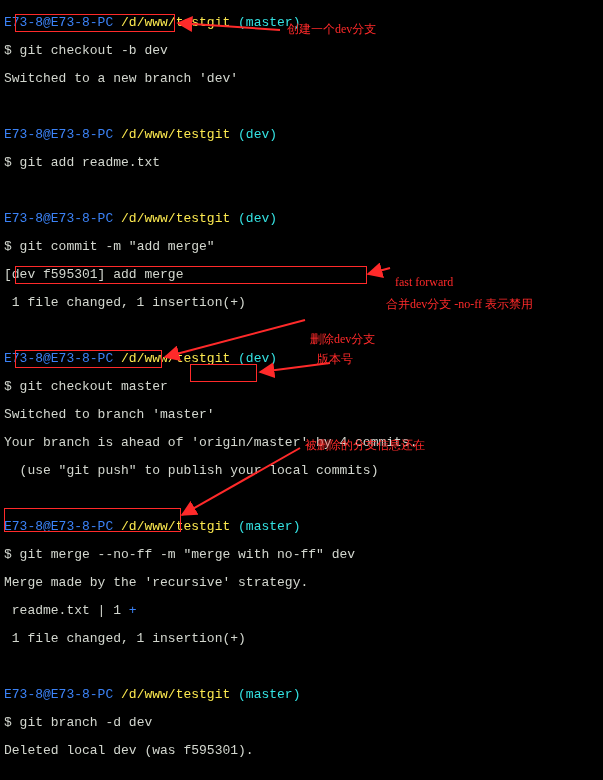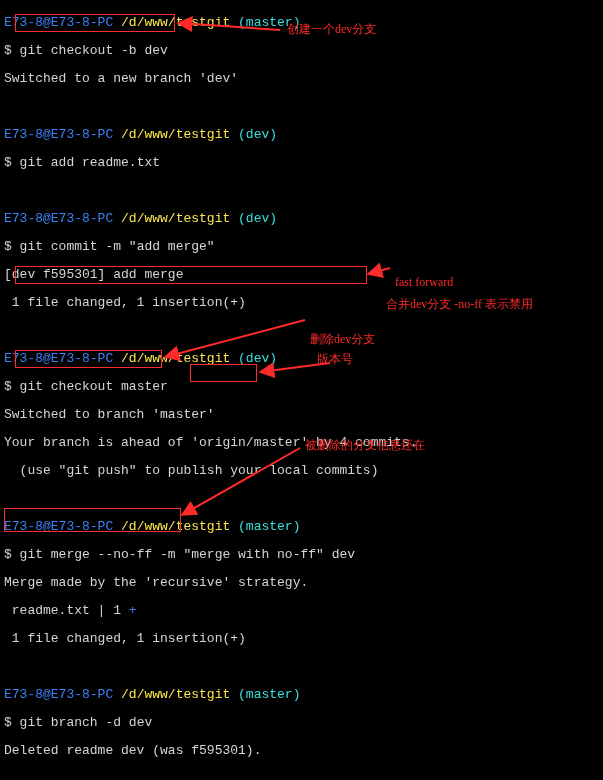--- a/index.html
+++ b/index.html
@@ -70,21 +70,21 @@
 <span class="ln wh">  (use "git push" to publish your local commits)</span>
 <span class="ln"></span>
 <span class="ln"><span class="gr">E73-8@E73-8-PC</span> <span class="ye">/d/www/testgit</span> <span class="cy">(master)</span></span>
 <span class="ln"><span class="wh">$ </span><span class="wh">git merge --no-ff -m "merge with no-ff" dev</span></span>
 <span class="ln wh">Merge made by the 'recursive' strategy.</span>
 <span class="ln"><span class="wh"> readme.txt | 1 </span><span class="gr">+</span></span>
 <span class="ln wh"> 1 file changed, 1 insertion(+)</span>
 <span class="ln"></span>
 <span class="ln"><span class="gr">E73-8@E73-8-PC</span> <span class="ye">/d/www/testgit</span> <span class="cy">(master)</span></span>
 <span class="ln"><span class="wh">$ </span><span class="wh">git branch -d dev</span></span>
-<span class="ln"><span class="wh">Deleted readme dev (was </span><span class="wh">f595301</span><span class="wh">).</span></span>
+<span class="ln"><span class="wh">Deleted local dev (was </span><span class="wh">f595301</span><span class="wh">).</span></span>
 <span class="ln"></span>
 
 
 
 
 
 
 
 
 

